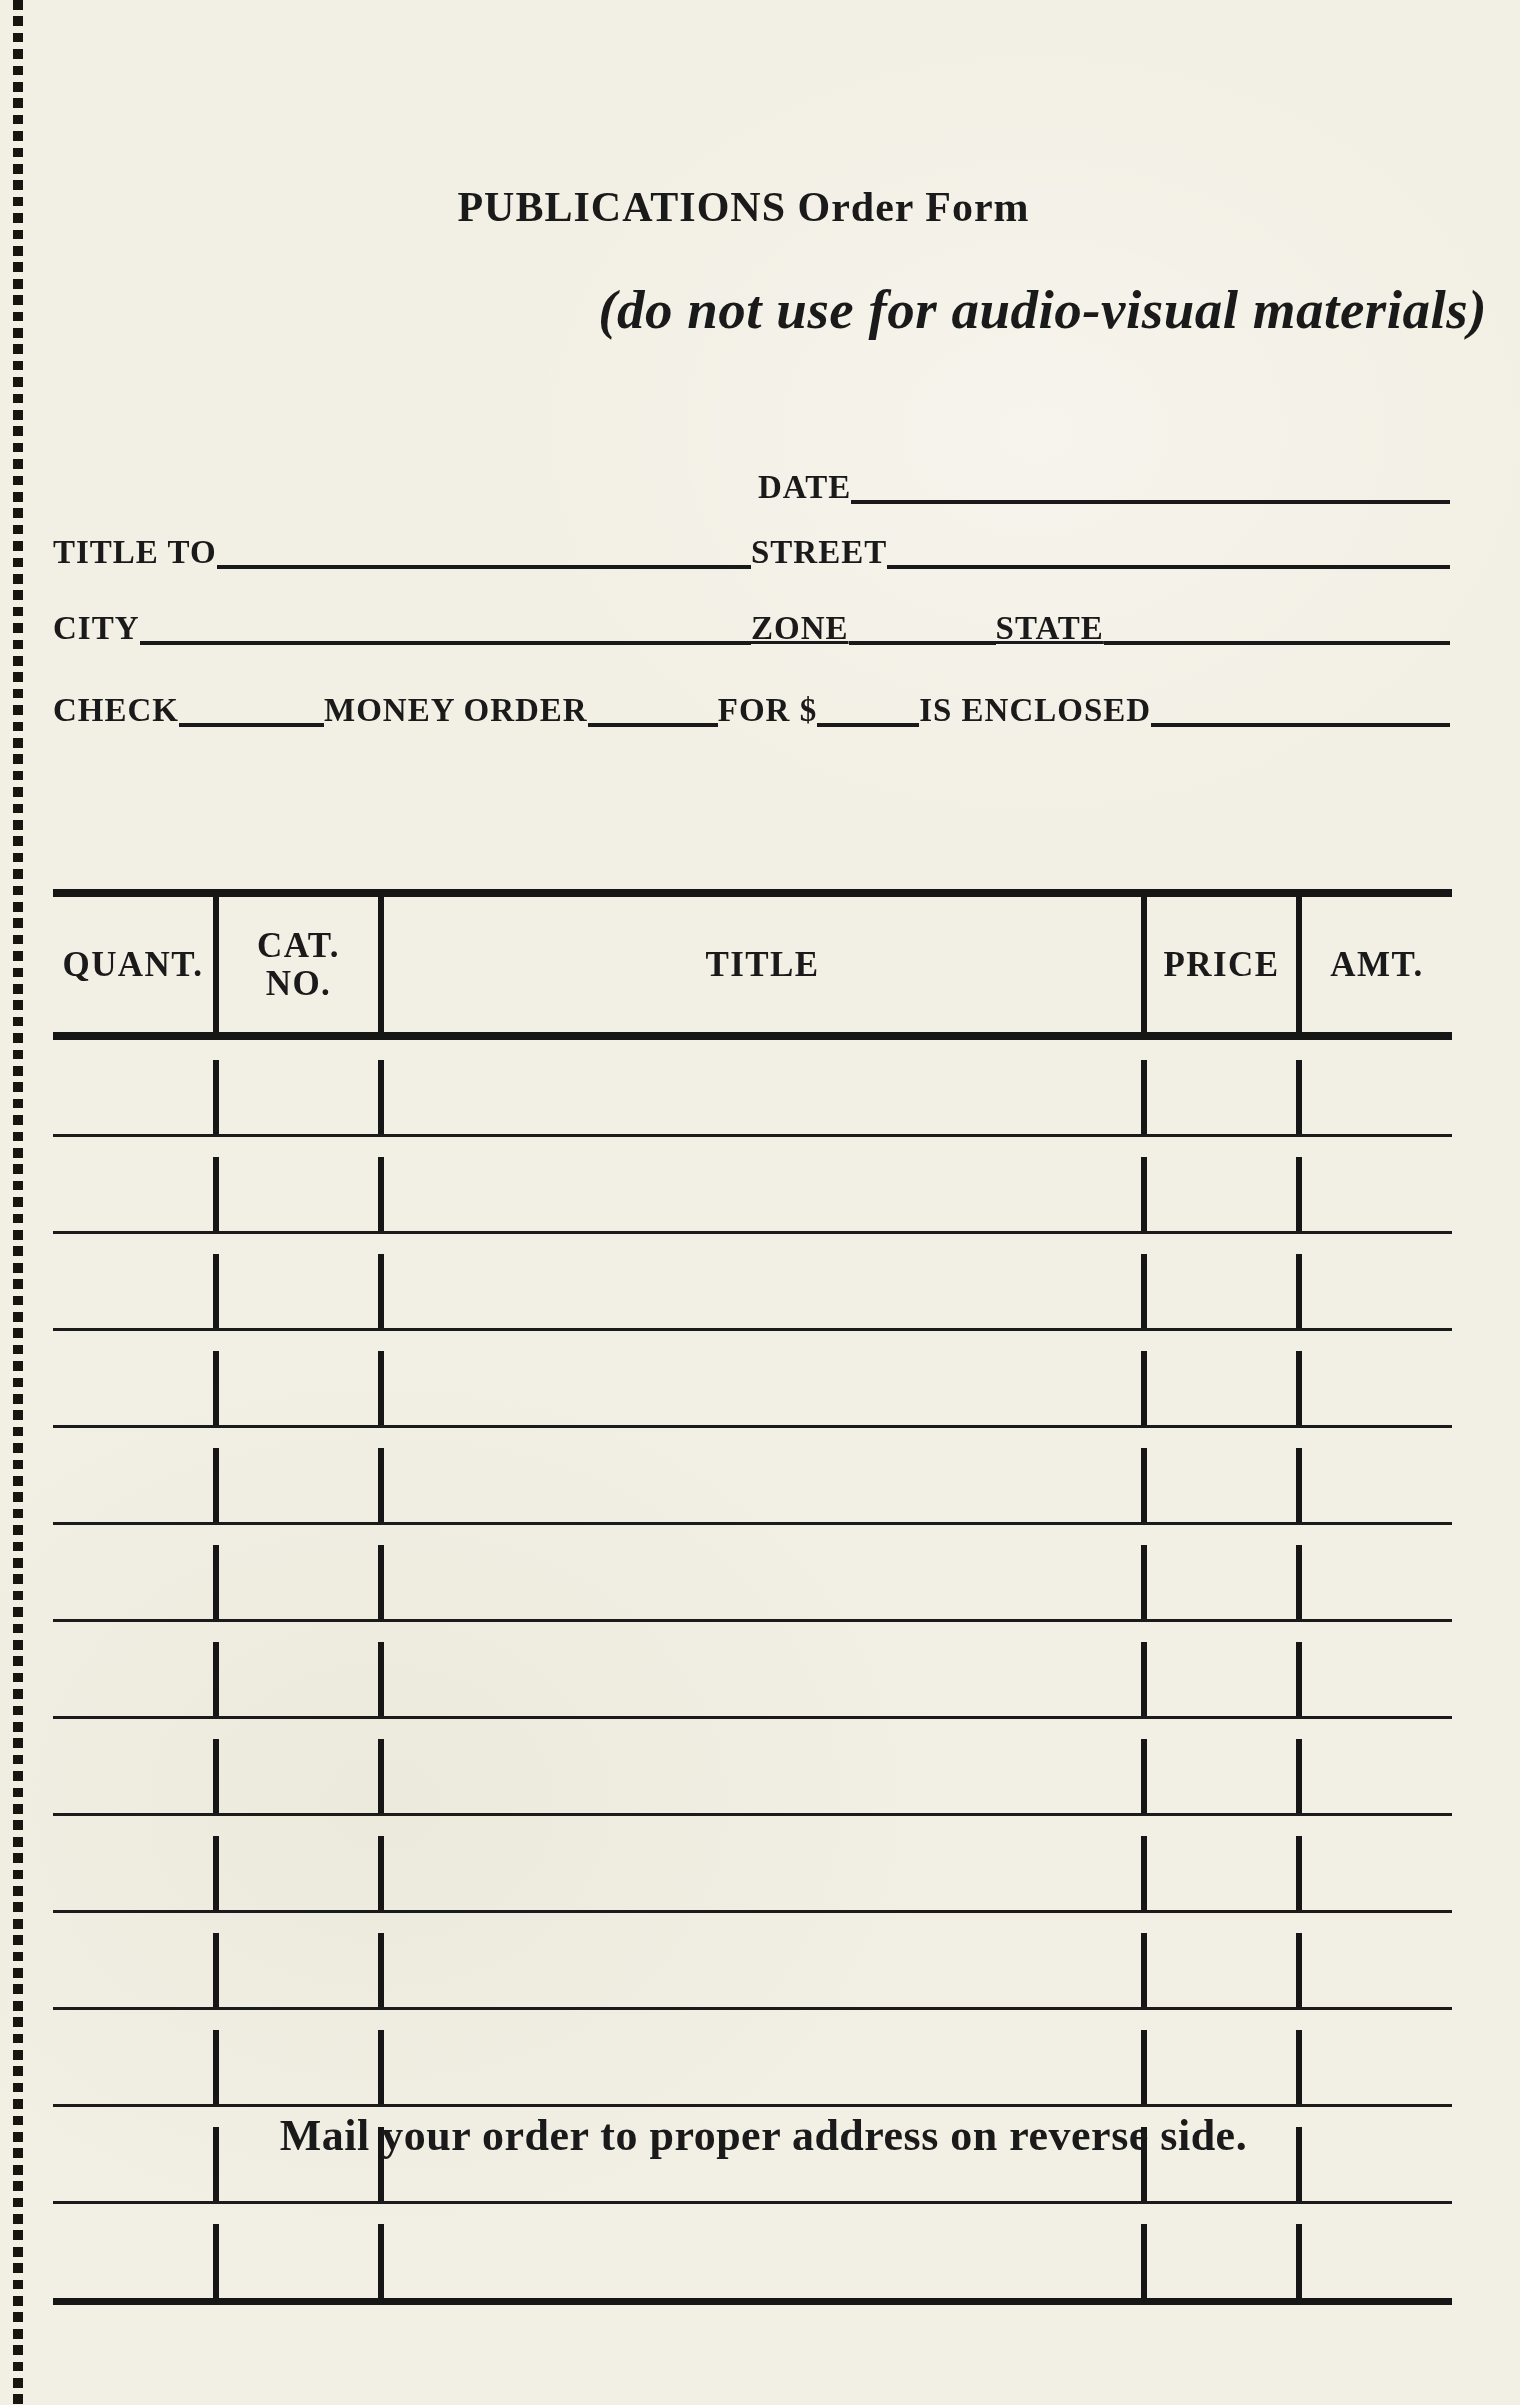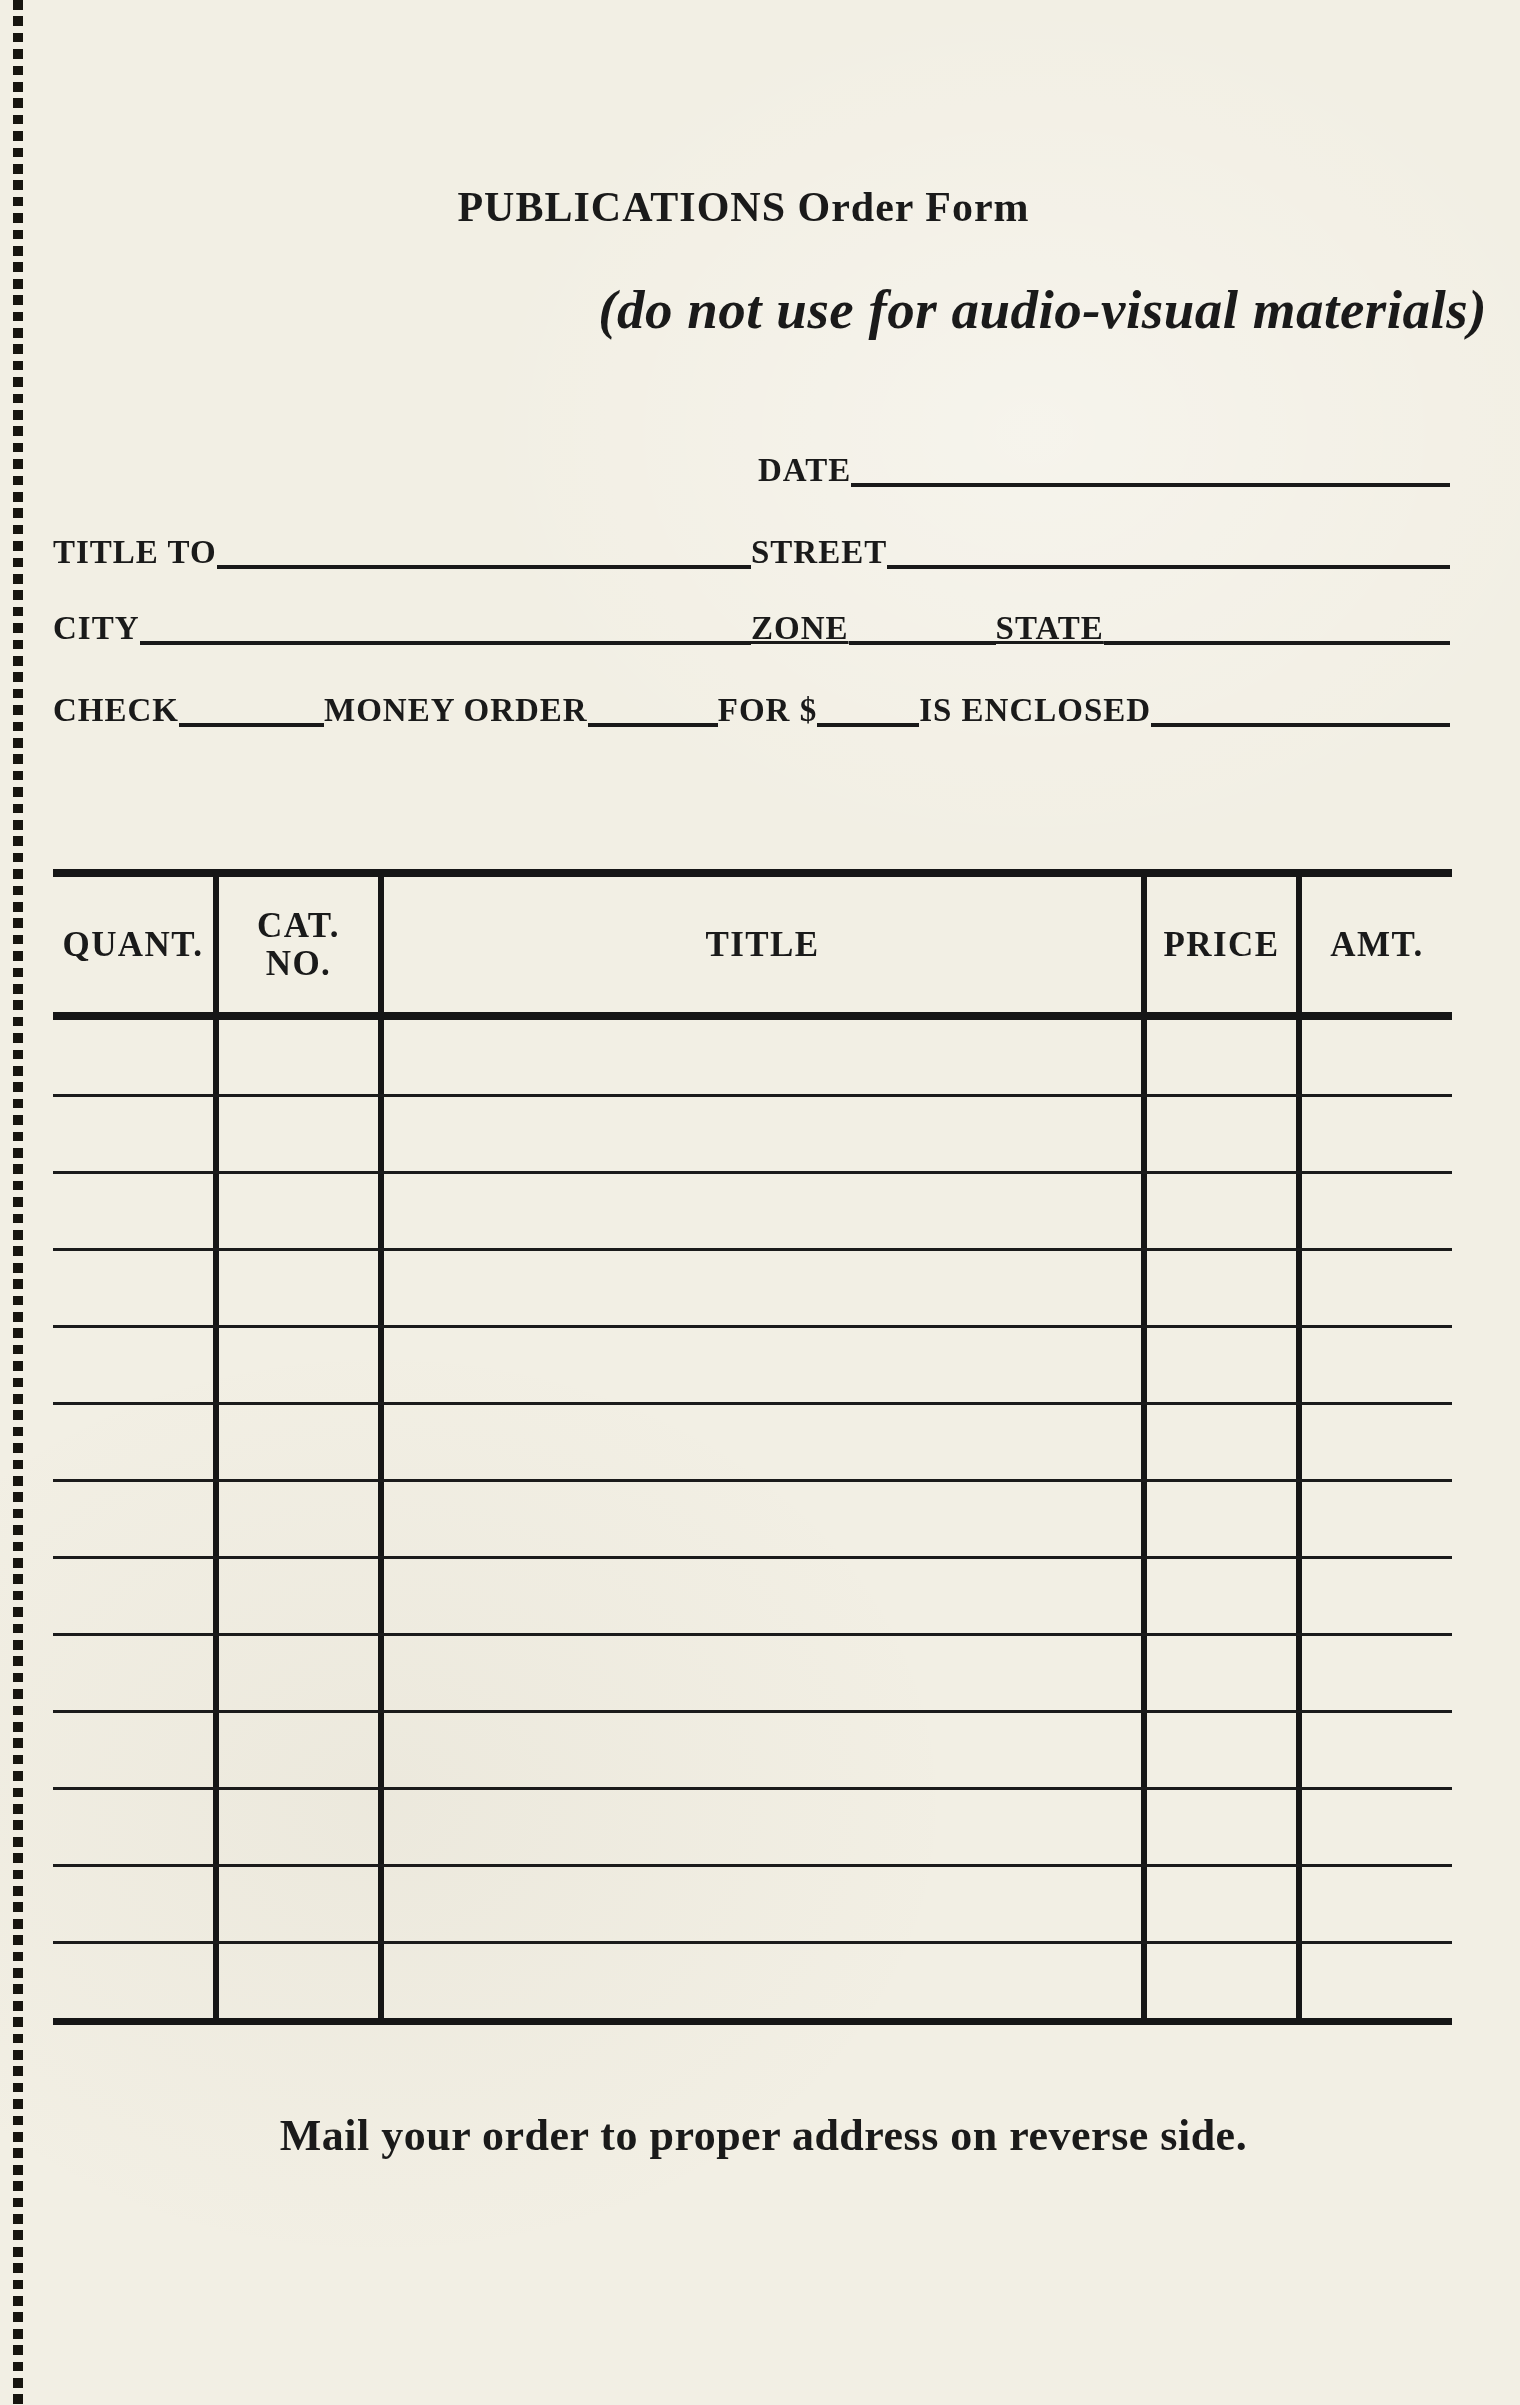--- a/index.html
+++ b/index.html
@@ -34,20 +34,21 @@
   .frow{position:absolute;display:flex;align-items:flex-end;height:41px;}
   .flabel{font-size:33px;font-weight:700;line-height:1;letter-spacing:1px;white-space:nowrap;}
   .fline{flex:1 1 auto;height:7.7px;border-bottom:4.8px solid #191919;}
   .fline.fx{flex:0 0 auto;}
   .w152{width:147px;} .w150{width:145px;} .w135{width:130px;} .w106{width:102px;}
   
   .order-table{position:absolute;left:53px;top:869px;width:1399px;box-sizing:border-box;}
   .trow{
     display:grid;grid-template-columns:166px 165px 763px 155px 150px;
     box-sizing:border-box;
+    margin-top:20px;
   }
   .trow > div{box-sizing:border-box;}
   .trow > div:not(:last-child){border-right:6.8px solid #161616;}
   .thead{
     height:151px;border-top:8.7px solid #161616;border-bottom:8.7px solid #161616;
   }
   .thead > div{
     display:flex;flex-direction:column;align-items:center;justify-content:center;
     font-size:35px;font-weight:700;letter-spacing:1.4px;line-height:1.08;
     text-align:center;
@@ -62,21 +63,21 @@
 </head>
 <body>
 
 <div class="page">
 
   <div class="perforation"></div>
 
   <div class="title">PUBLICATIONS Order Form</div>
   <div class="subtitle">(do not use for audio-visual materials)</div>
 
-  <div class="frow" style="left:758px;width:692px;top:446px;">
+  <div class="frow" style="left:758px;width:692px;top:463px;">
     <span class="flabel">DATE</span>
     <span class="fline"></span>
   </div>
 
   <div class="frow" style="left:53px;width:698px;top:528px;">
     <span class="flabel">TITLE TO</span>
     <span class="fline"></span>
   </div>
   <div class="frow" style="left:751px;width:699px;top:528px;">
     <span class="flabel">STREET</span>

